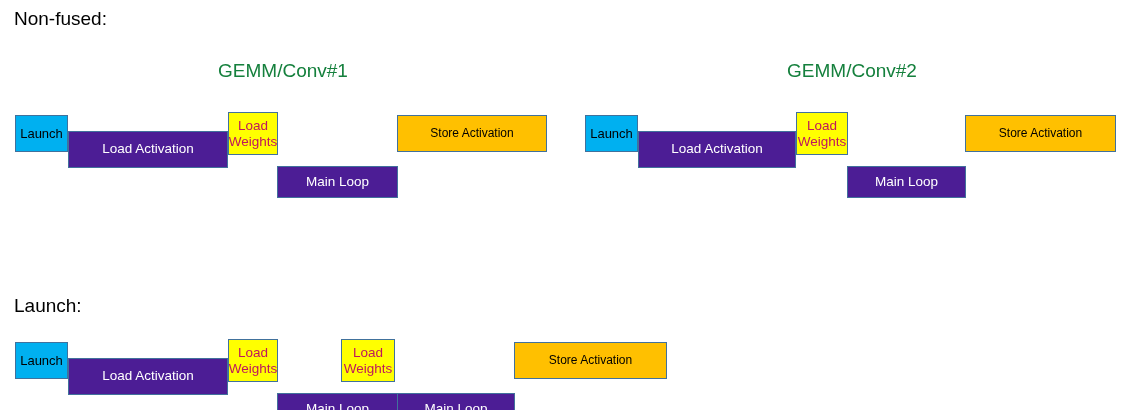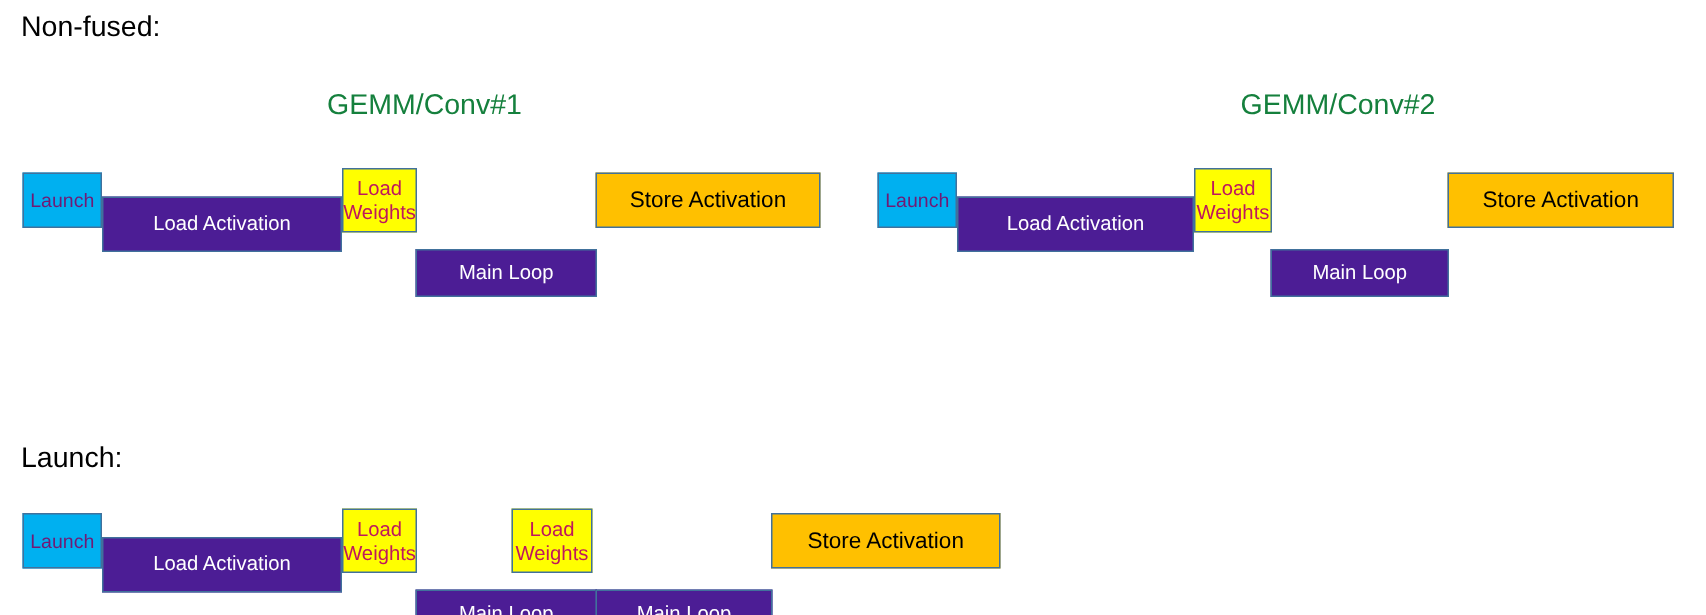--- a/index.html
+++ b/index.html
@@ -42,54 +42,54 @@
     display: flex;
     align-items: center;
     justify-content: center;
     text-align: center;
     line-height: 1.05;
     white-space: nowrap;
     overflow: visible;
   }
   .bar-launch {
     background: #00B0F0;
-    color: #701a75;
+    color: #000000;
     font-size: 13px;
   }
   .bar-purple {
     background: #4c1d95;
     color: #ffffff;
     font-size: 13.5px;
     margin-top: 16px;
   }
   .bar-yellow {
     background: #FFFF00;
     color: #be185d;
     font-size: 13.5px;
     white-space: normal;
     line-height: 1.12;
   }
   .bar-orange {
     background: #FFC000;
     color: #000000;
-    font-size: 15px;
+    font-size: 12px;
   }
 </style>
 </head>
 <body>
 
 <div class="canvas">
     <div class="section-label" style="left: 14px; top: 8px;">Non-fused:</div>
     <div class="group-title" style="left: 203px; top: 60px; width: 160px;">GEMM/Conv#1</div>
     <div class="bar bar-launch" style="left: 15px; top: 115px; width: 53px; height: 37px;">Launch</div>
     <div class="bar bar-purple" style="left: 68px; top: 115px; width: 160px; height: 37px;">Load Activation</div>
     <div class="bar bar-yellow" style="left: 228px; top: 112px; width: 50px; height: 43px;">Load Weights</div>
     <div class="bar bar-purple" style="left: 277px; top: 150px; width: 121px; height: 32px;">Main Loop</div>
     <div class="bar bar-orange" style="left: 397px; top: 115px; width: 150px; height: 37px;">Store Activation</div>
-    <div class="group-title" style="left: 812px; top: 60px; width: 160px;">GEMM/Conv#2</div>
+    <div class="group-title" style="left: 772px; top: 60px; width: 160px;">GEMM/Conv#2</div>
     <div class="bar bar-launch" style="left: 585px; top: 115px; width: 53px; height: 37px;">Launch</div>
     <div class="bar bar-purple" style="left: 638px; top: 115px; width: 158px; height: 37px;">Load Activation</div>
     <div class="bar bar-yellow" style="left: 796px; top: 112px; width: 52px; height: 43px;">Load Weights</div>
     <div class="bar bar-purple" style="left: 847px; top: 150px; width: 119px; height: 32px;">Main Loop</div>
     <div class="bar bar-orange" style="left: 965px; top: 115px; width: 151px; height: 37px;">Store Activation</div>
     <div class="section-label" style="left: 14px; top: 295px;">Launch:</div>
     <div class="bar bar-launch" style="left: 15px; top: 342px; width: 53px; height: 37px;">Launch</div>
     <div class="bar bar-purple" style="left: 68px; top: 342px; width: 160px; height: 37px;">Load Activation</div>
     <div class="bar bar-yellow" style="left: 228px; top: 339px; width: 50px; height: 43px;">Load Weights</div>
     <div class="bar bar-yellow" style="left: 341px; top: 339px; width: 54px; height: 43px;">Load Weights</div>

